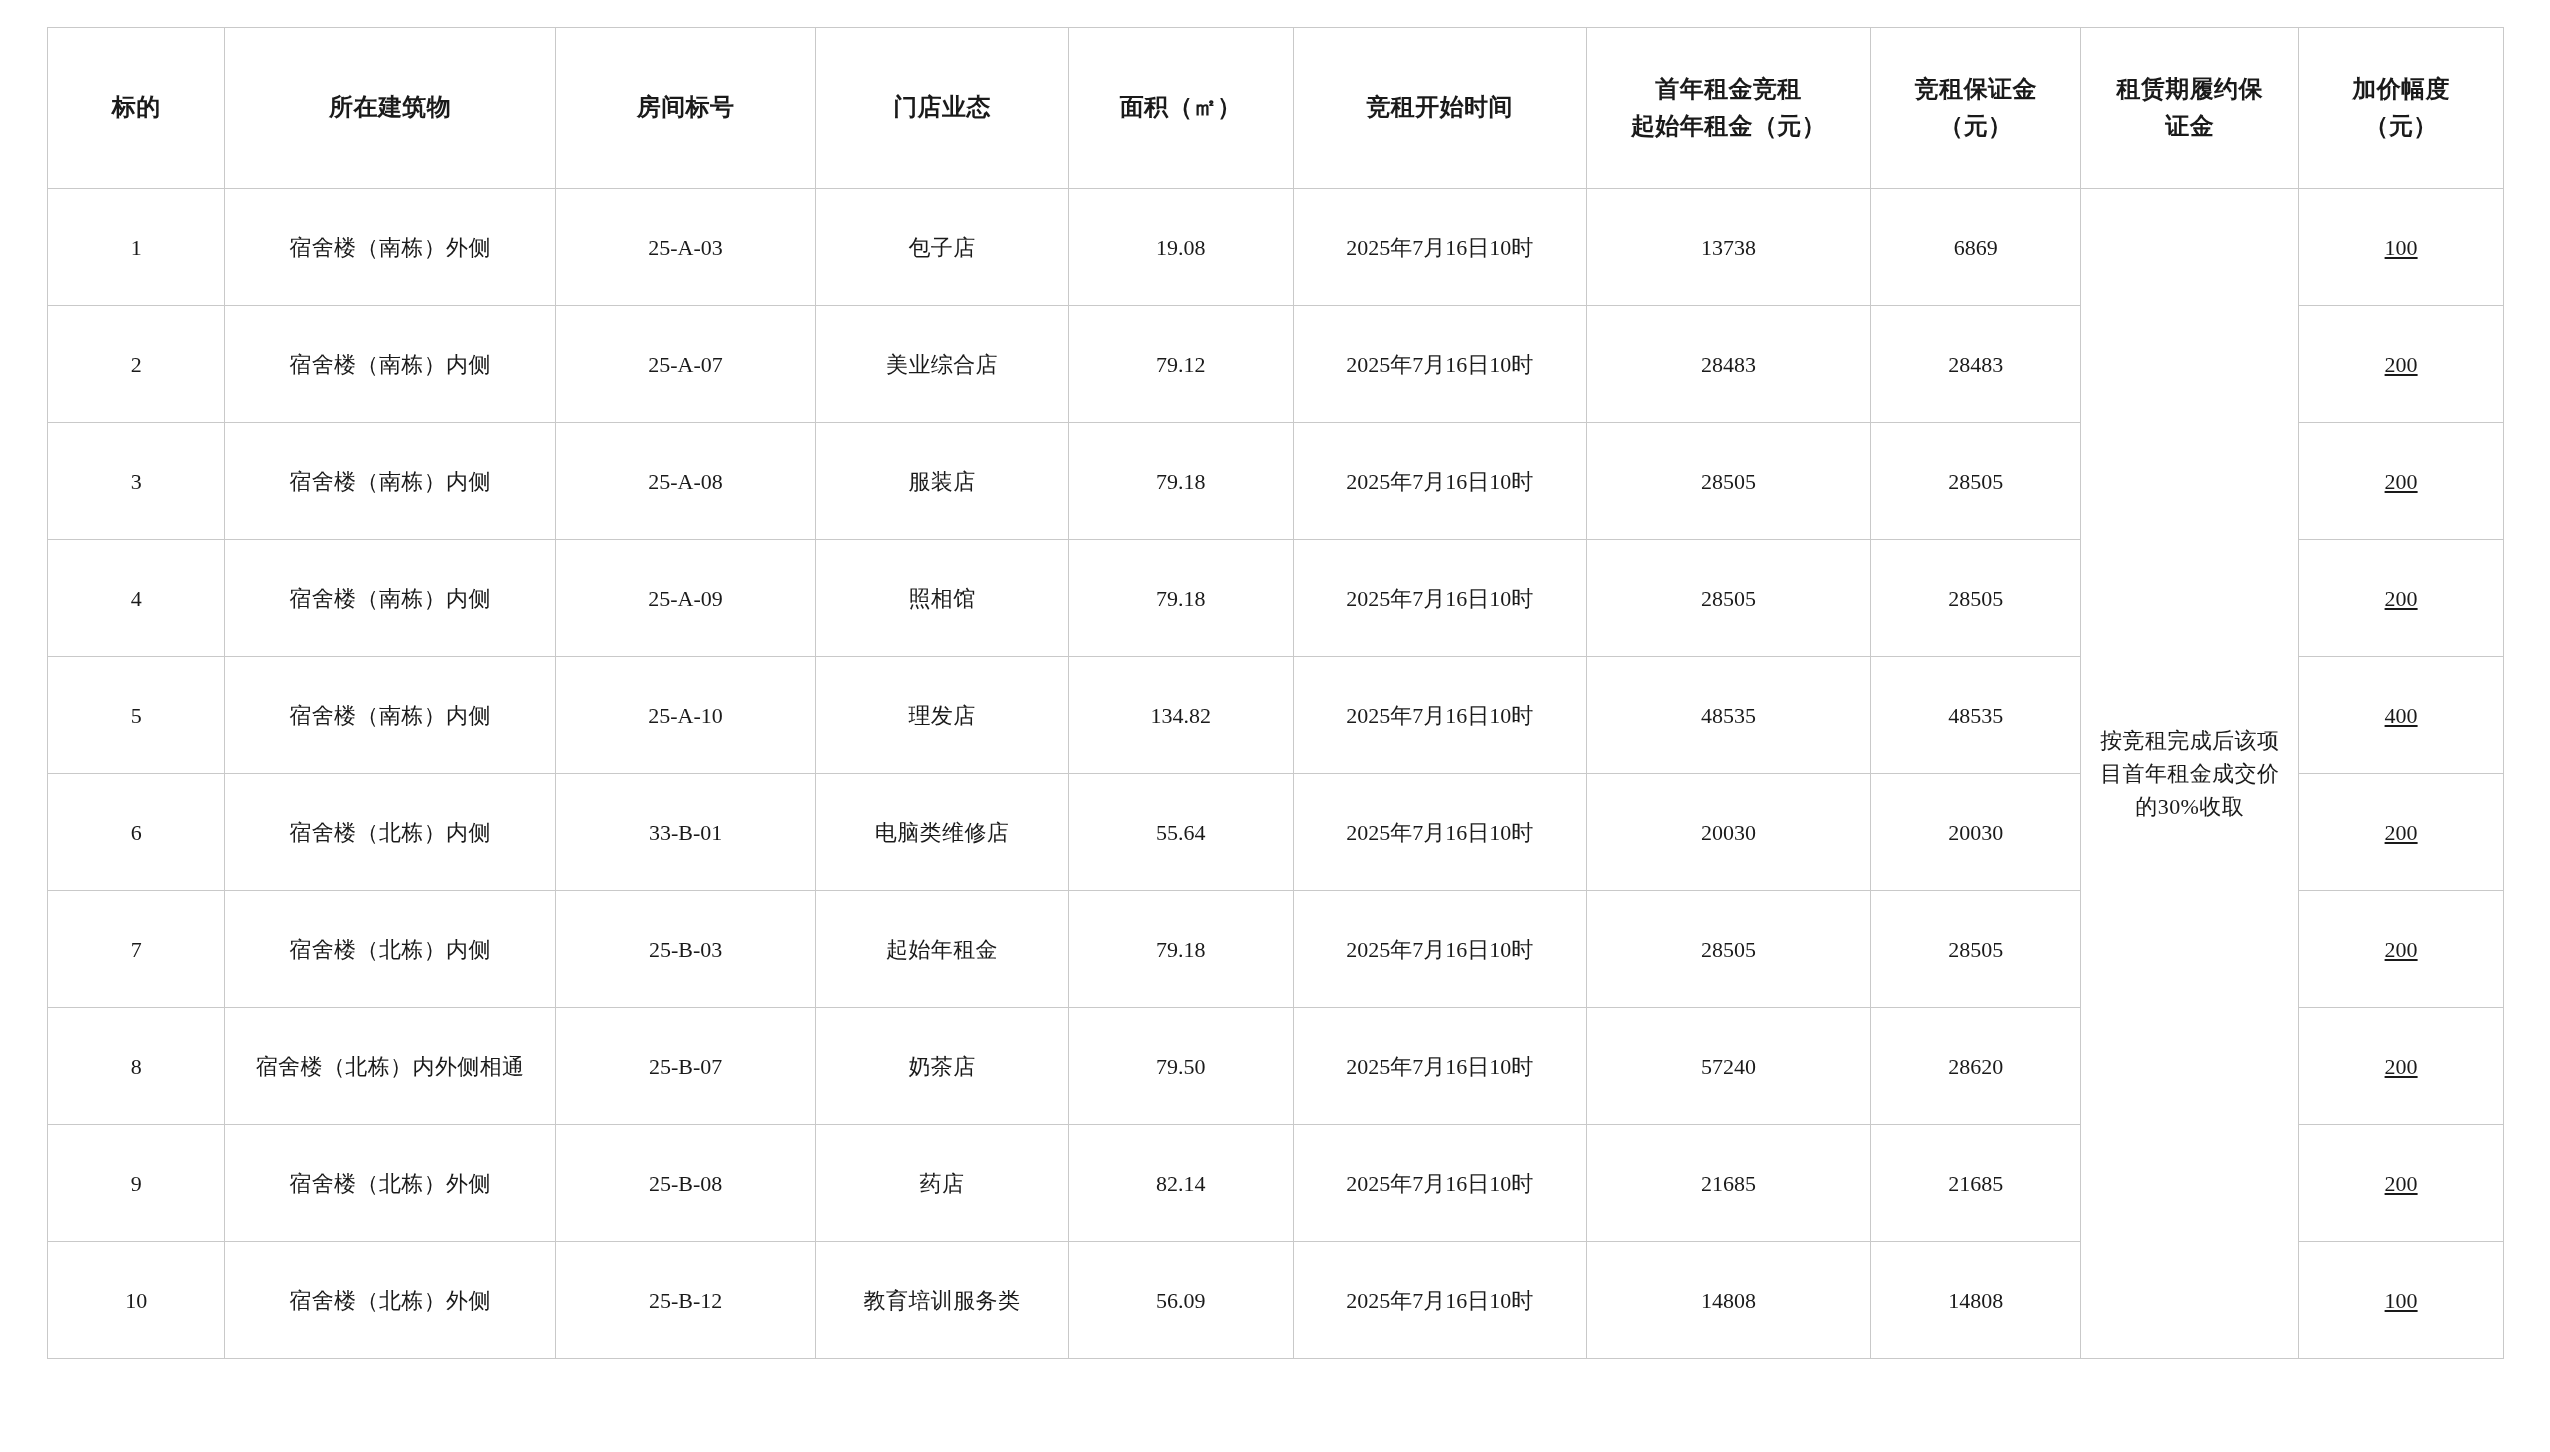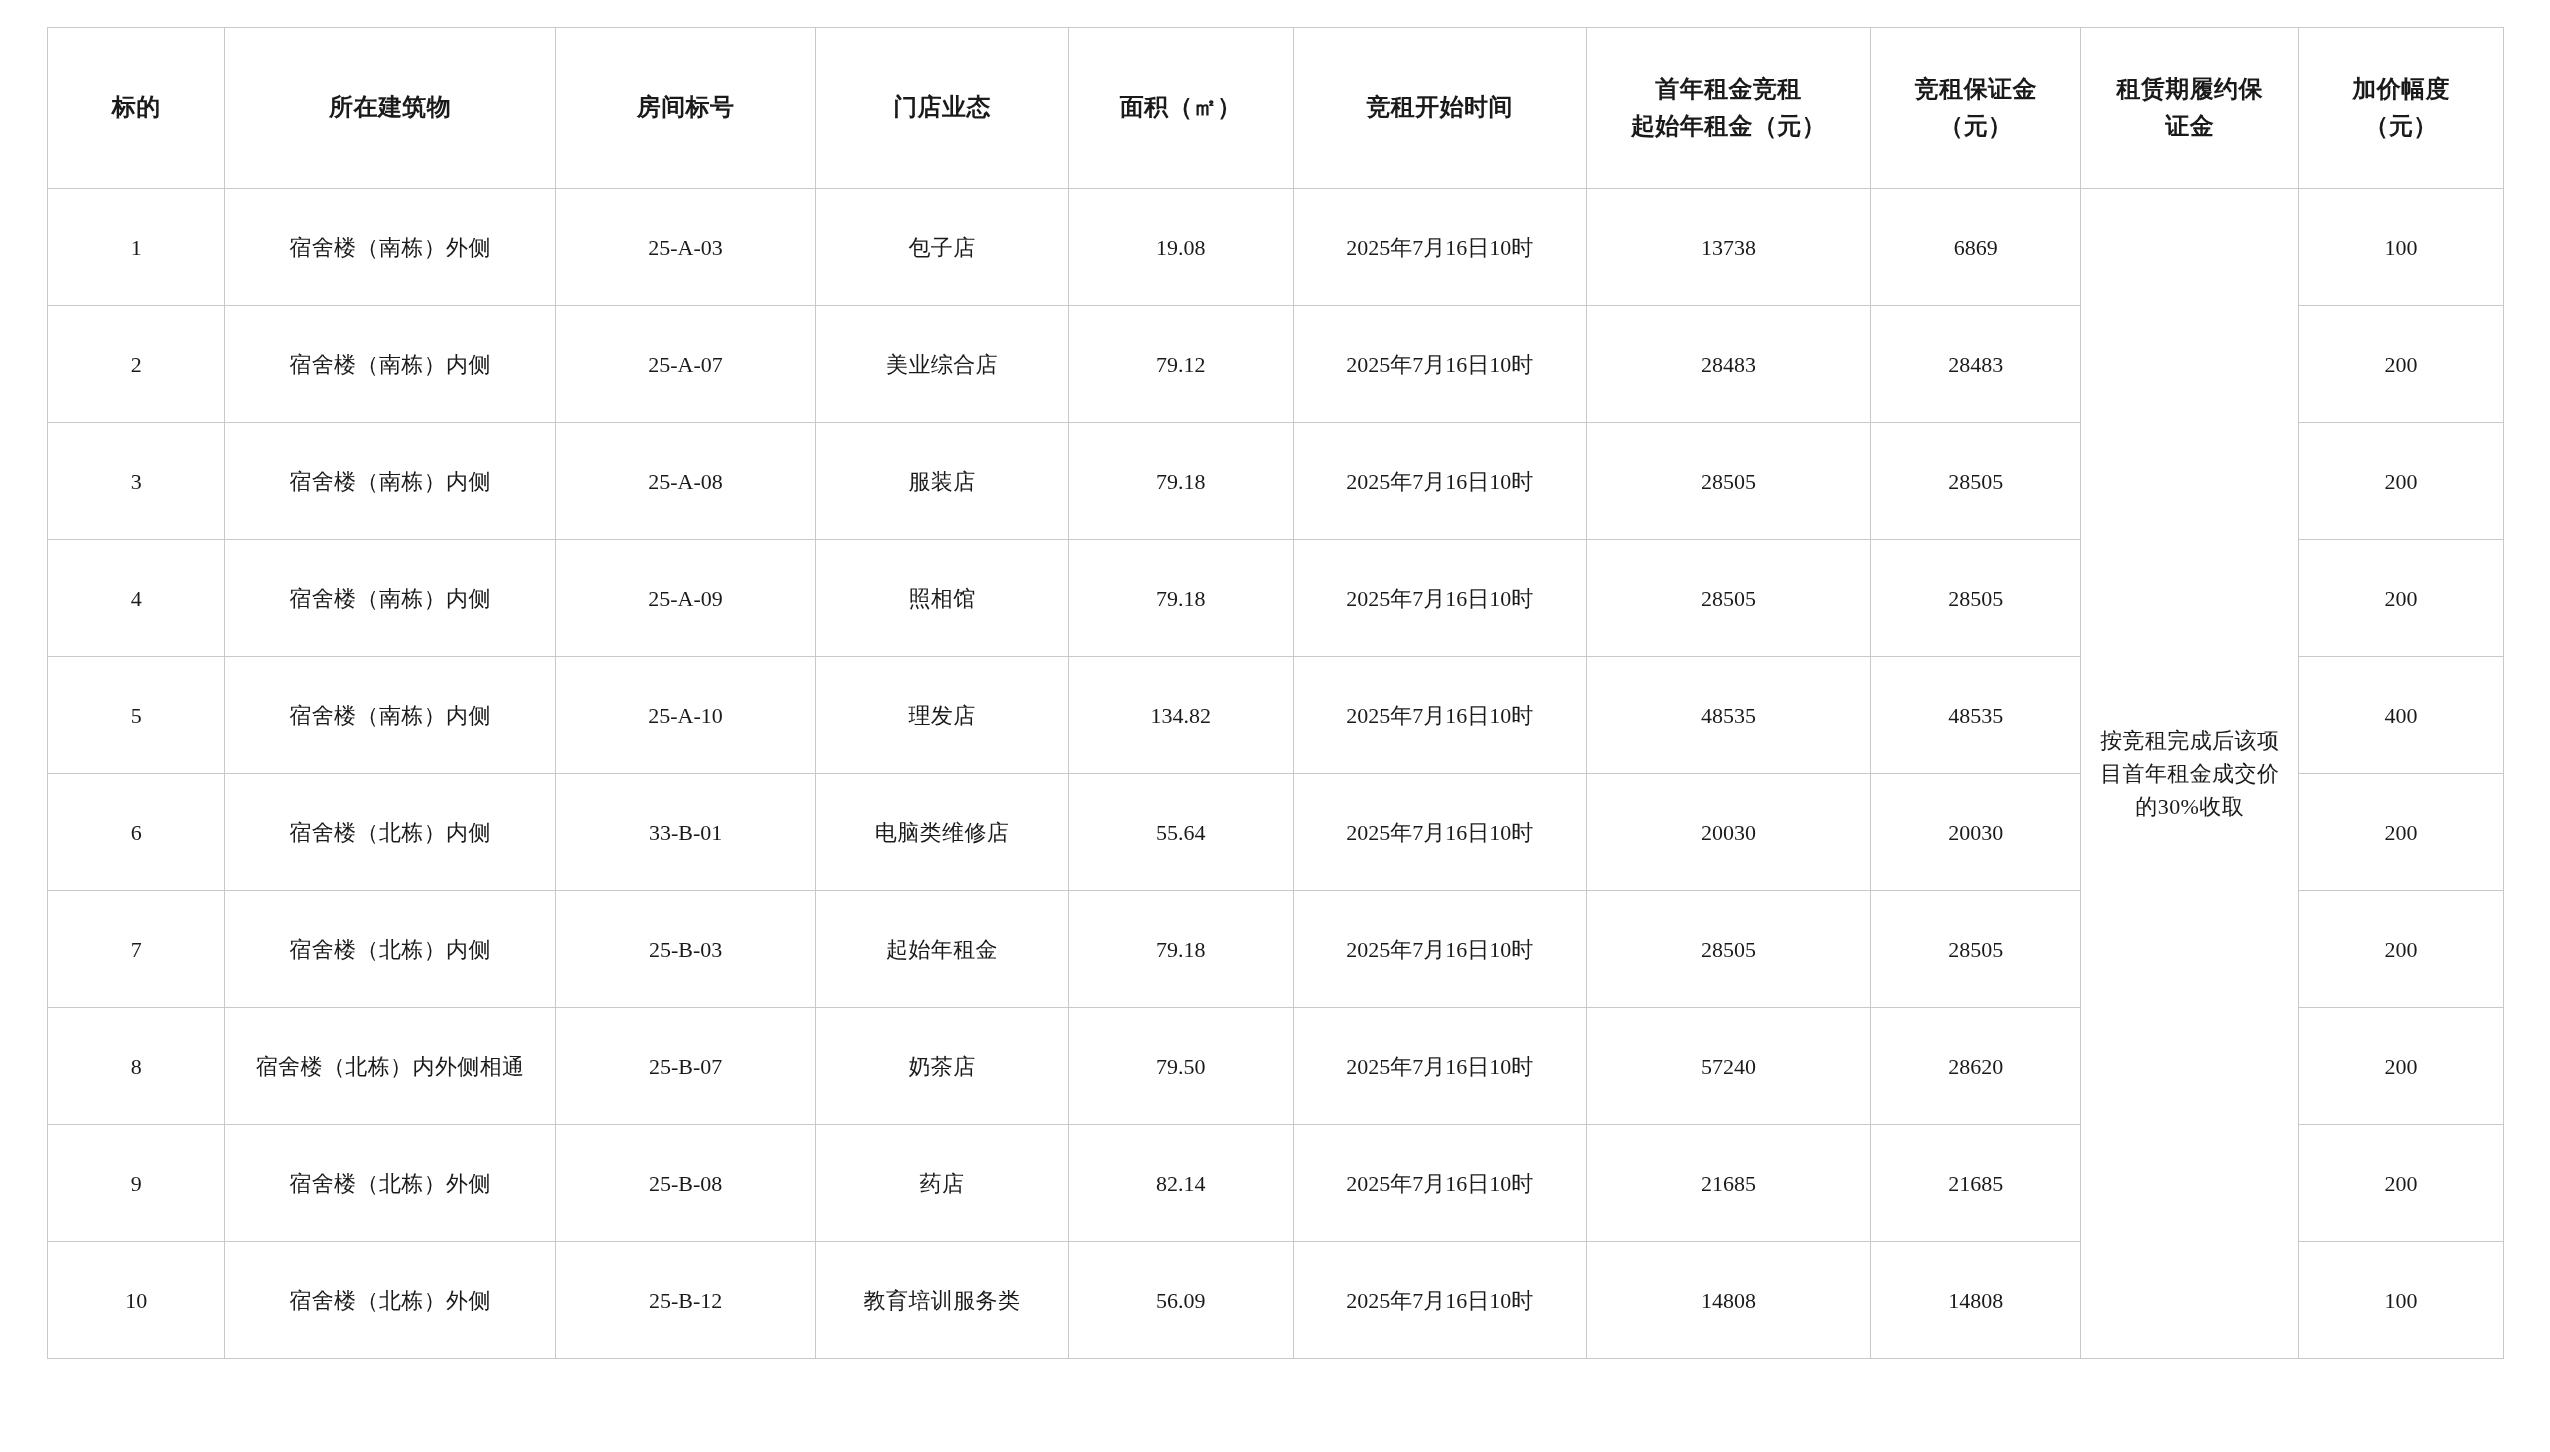--- a/index.html
+++ b/index.html
@@ -60,21 +60,21 @@
     line-height: 1.5;
   }
   td.cell-no      { font-size: 21px; }
   td.cell-building{ font-size: 22px; letter-spacing: 0.4px; }
   td.cell-room    { font-size: 22px; margin-top: 11px; }
   td.cell-biz     { font-size: 22px; letter-spacing: 0.4px; }
   td.cell-area    { font-size: 21px; }
   td.cell-start   { font-size: 20px; margin-left: 32px; }
   td.cell-rent    { font-size: 21px; }
   td.cell-deposit { font-size: 21px; }
-  td.cell-incr    { font-size: 21px; }
+  td.cell-incr    { font-size: 21px; text-decoration: underline; }
   td.cell-perf {
     font-size: 22px;
     line-height: 1.75;
     letter-spacing: 0.4px;
     padding: 8px 14.5px;
     margin-top: 24px;
   }
   .hdr-line { display: block; white-space: nowrap; }
 </style>
 </head>

